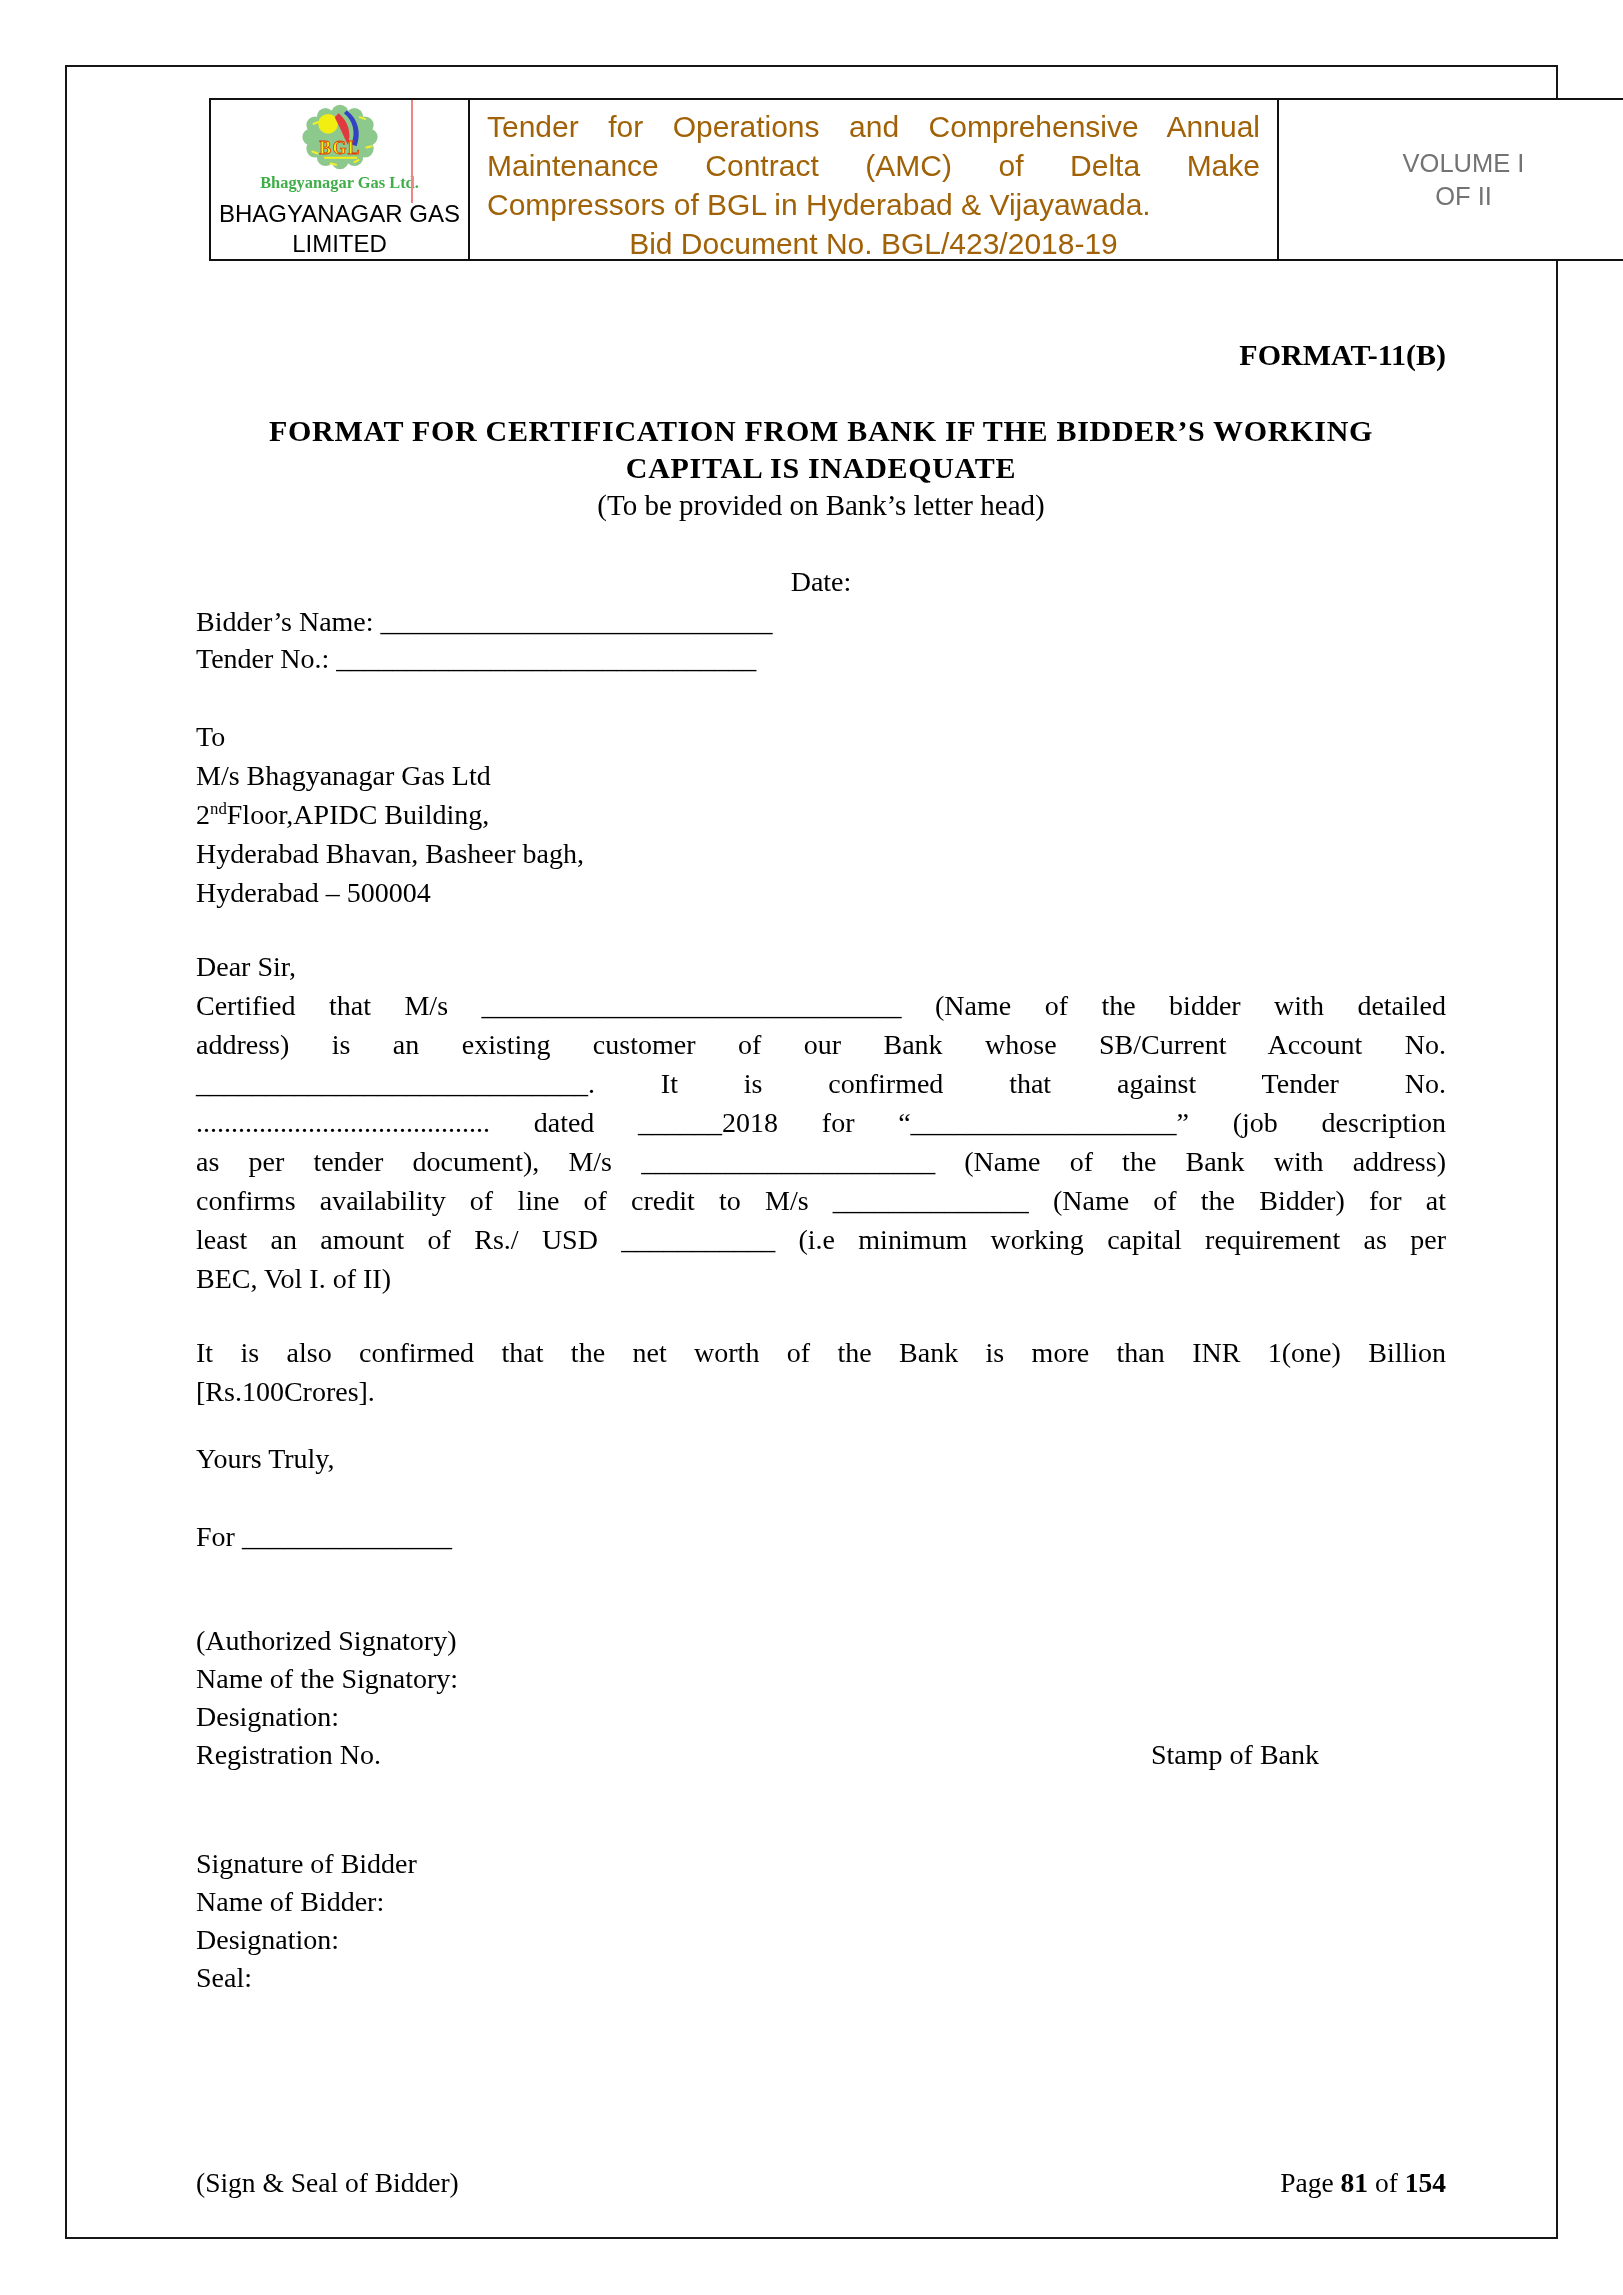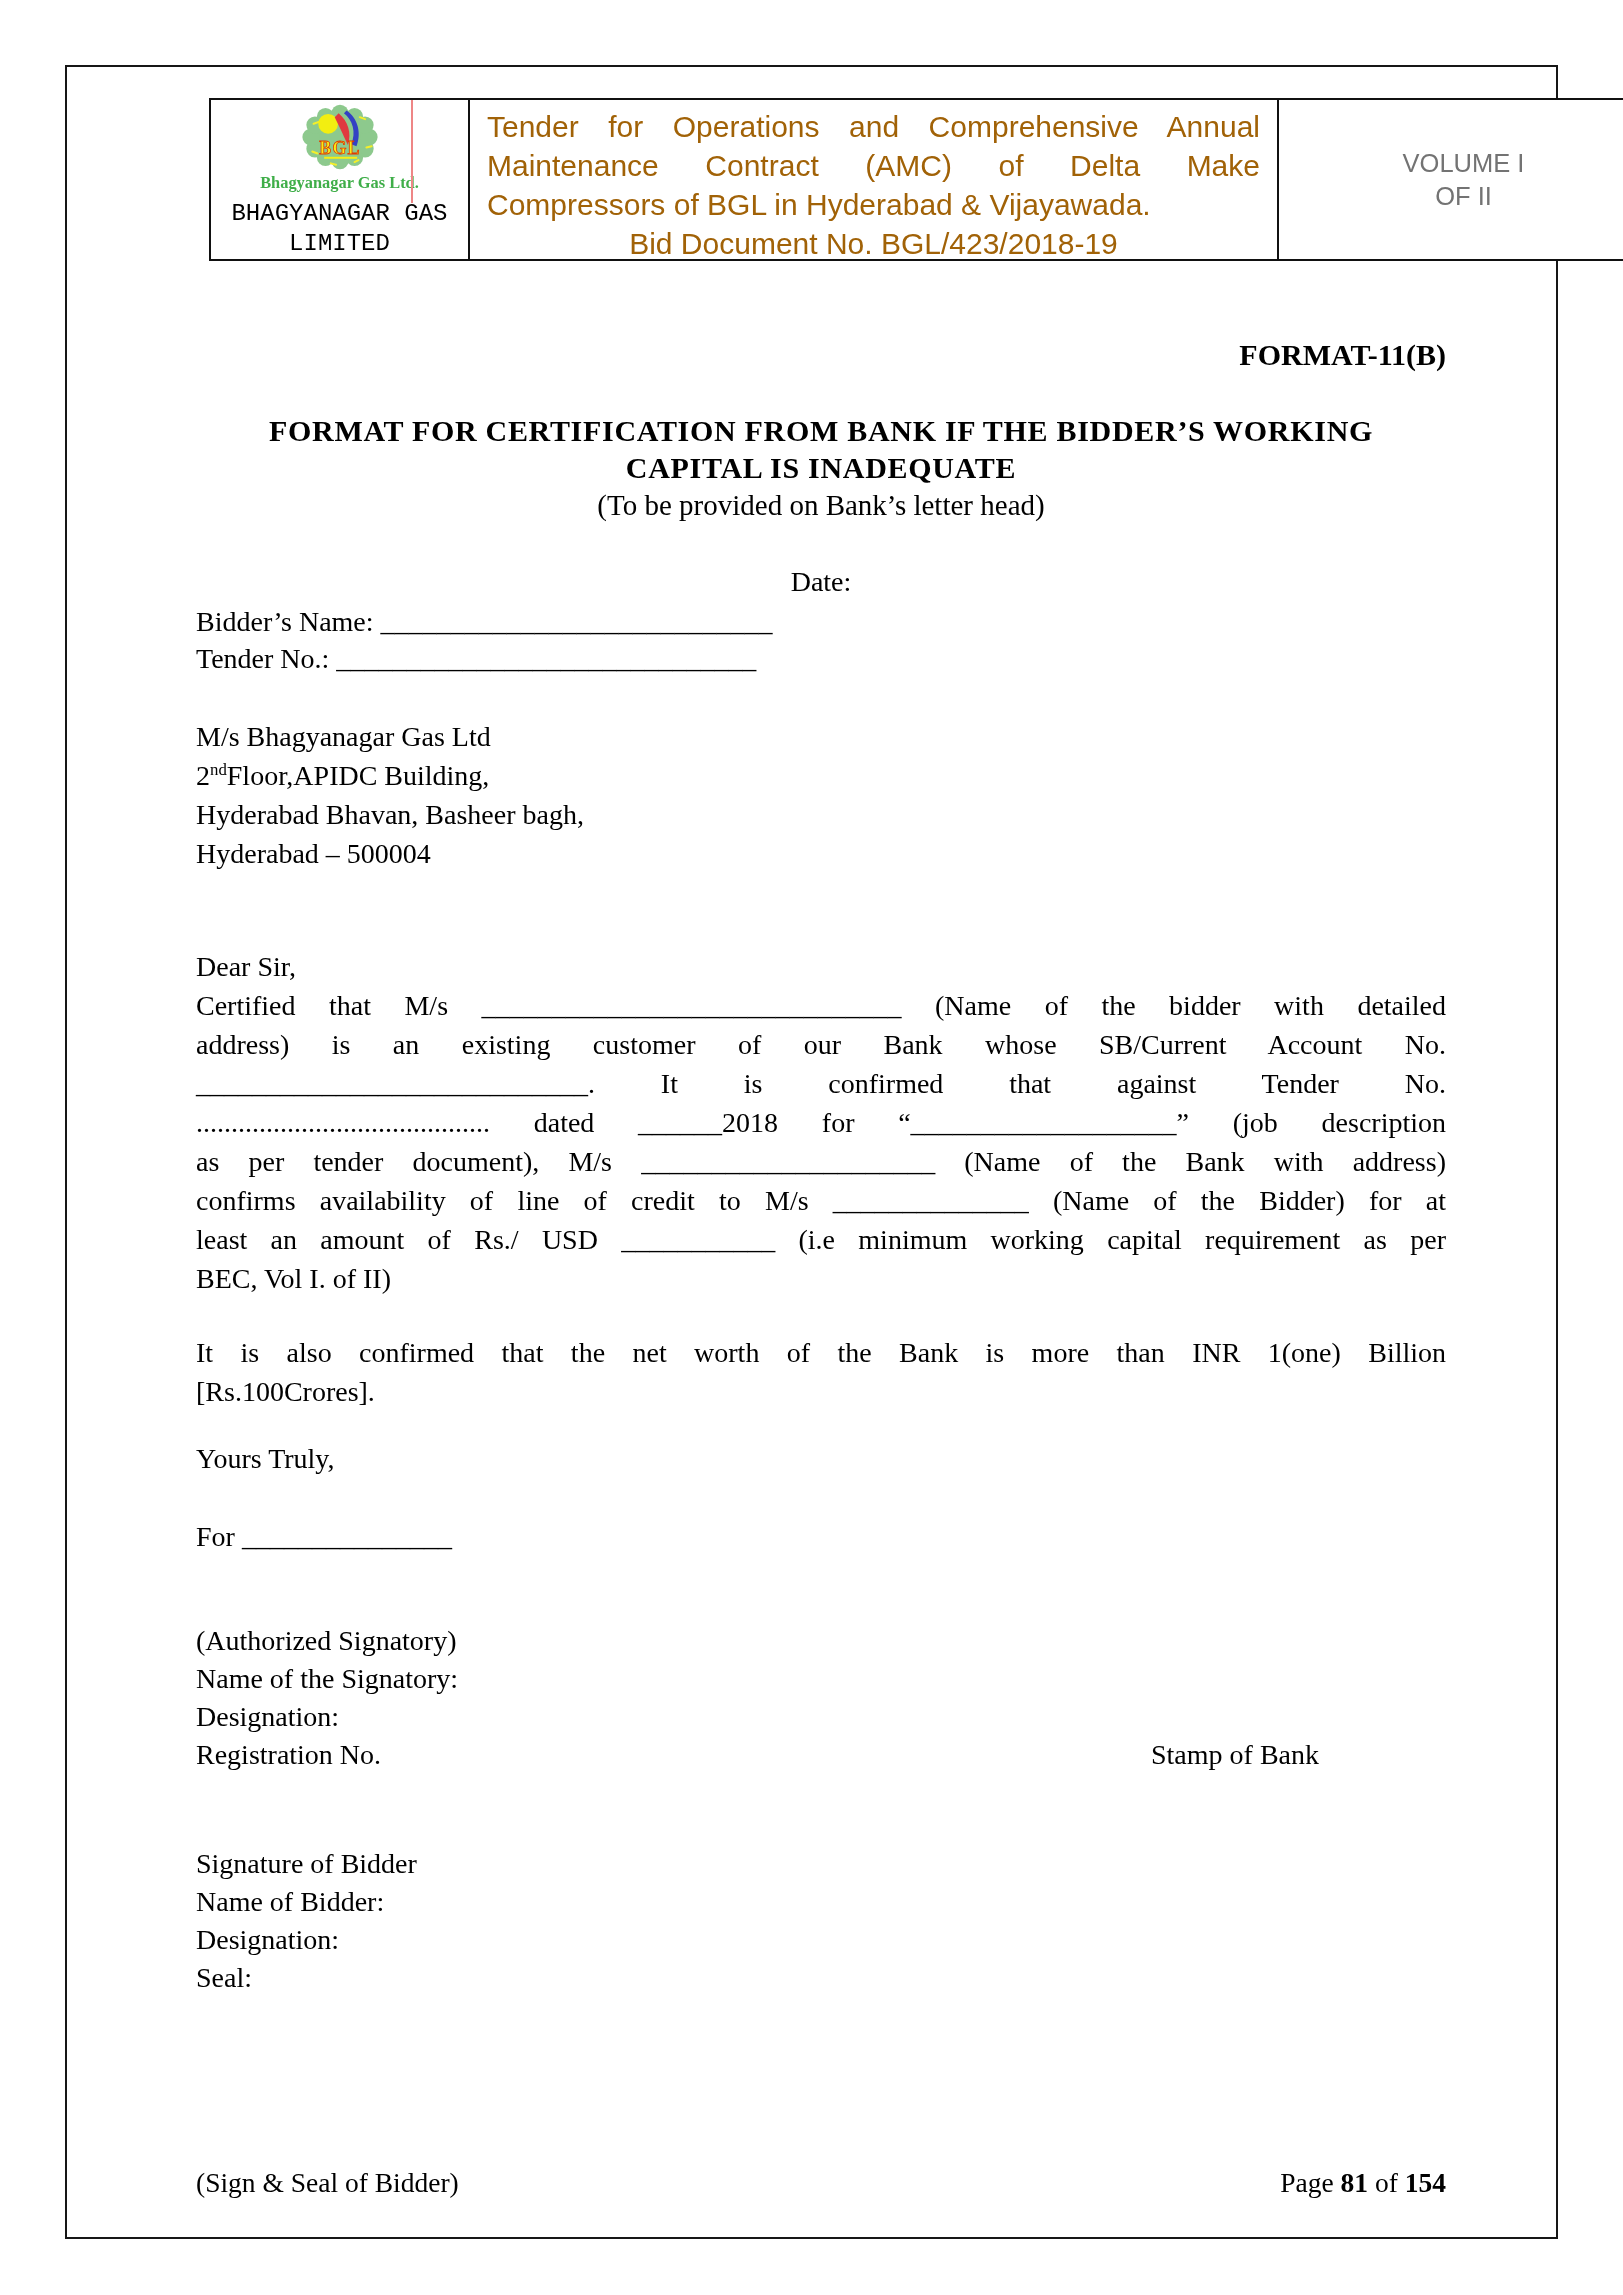--- a/index.html
+++ b/index.html
@@ -11,21 +11,21 @@
   .htable{position:absolute;left:209px;top:98px;width:1441px;height:163px;border:2.6px solid #111;box-sizing:border-box;display:flex;background:#fff;}
   .hcell{box-sizing:border-box;height:100%;}
   .cell-logo{width:257px;position:relative;display:flex;flex-direction:column;align-items:center;padding-top:3.9px;}
   .cell-title{width:811px;border-left:2.6px solid #111;border-right:2.6px solid #111;padding:6.5px 17px 0 17px;font-family:"Liberation Sans",sans-serif;font-size:30px;line-height:39px;color:#a16207;}
   .cell-vol{flex:1;display:flex;flex-direction:column;justify-content:center;align-items:center;font-family:"Liberation Sans",sans-serif;font-size:25.5px;line-height:33px;color:#737373;}
   .cell-title .hline{width:100%;}
   .cell-title .just{text-align:justify;text-align-last:justify;}
   .cell-title .center{text-align:center;}
   .red-strip{position:absolute;left:200px;top:0;width:2px;height:103px;background:#ee8686;}
   .logo-sub{font-family:"Liberation Serif",serif;font-weight:bold;font-size:16.4px;color:#3fae49;margin-top:0px;}
-  .company-name{font-family:Liberation Mono, monospace;font-size:24px;line-height:30px;text-align:center;margin-top:6.5px;color:#000;}
+  .company-name{font-family:Liberation Sans, sans-serif;font-size:24px;line-height:30px;text-align:center;margin-top:6.5px;color:#000;}
 
   
   .content{position:absolute;left:196px;width:1250px;top:0;height:2295px;pointer-events:none;}
   .abs{position:absolute;left:0;width:1250px;}
   .serif{font-family:"Liberation Serif",serif;}
   .b{font-weight:bold;}
   .fmt-label{top:338px;text-align:right;font-size:30px;font-weight:bold;}
   .doc-title{top:412px;text-align:center;font-size:30px;font-weight:bold;line-height:37px;letter-spacing:0.7px;}
   .doc-sub{top:489px;text-align:center;font-size:29px;}
   .date-line{top:566px;text-align:center;font-size:28px;}
@@ -111,20 +111,21 @@
     <div class="abs doc-sub">(To be provided on Bank’s letter head)</div>
 
     <div class="abs date-line">Date:</div>
 
     <div class="abs id-lines">
       <div>Bidder’s Name: ____________________________</div>
       <div>Tender No.: ______________________________</div>
     </div>
 
     <div class="abs addr">
+      <div>To</div>
       <div>M/s Bhagyanagar Gas Ltd</div>
       <div><span>2</span><sup>nd</sup><span>Floor,APIDC Building,</span></div>
       <div>Hyderabad Bhavan, Basheer bagh,</div>
       <div>Hyderabad – 500004</div>
     </div>
 
     <div class="abs bodypar">
       <div>Dear Sir,</div>
       <div>
           <div class="jline">Certified that M/s ______________________________ (Name of the bidder with detailed</div>

